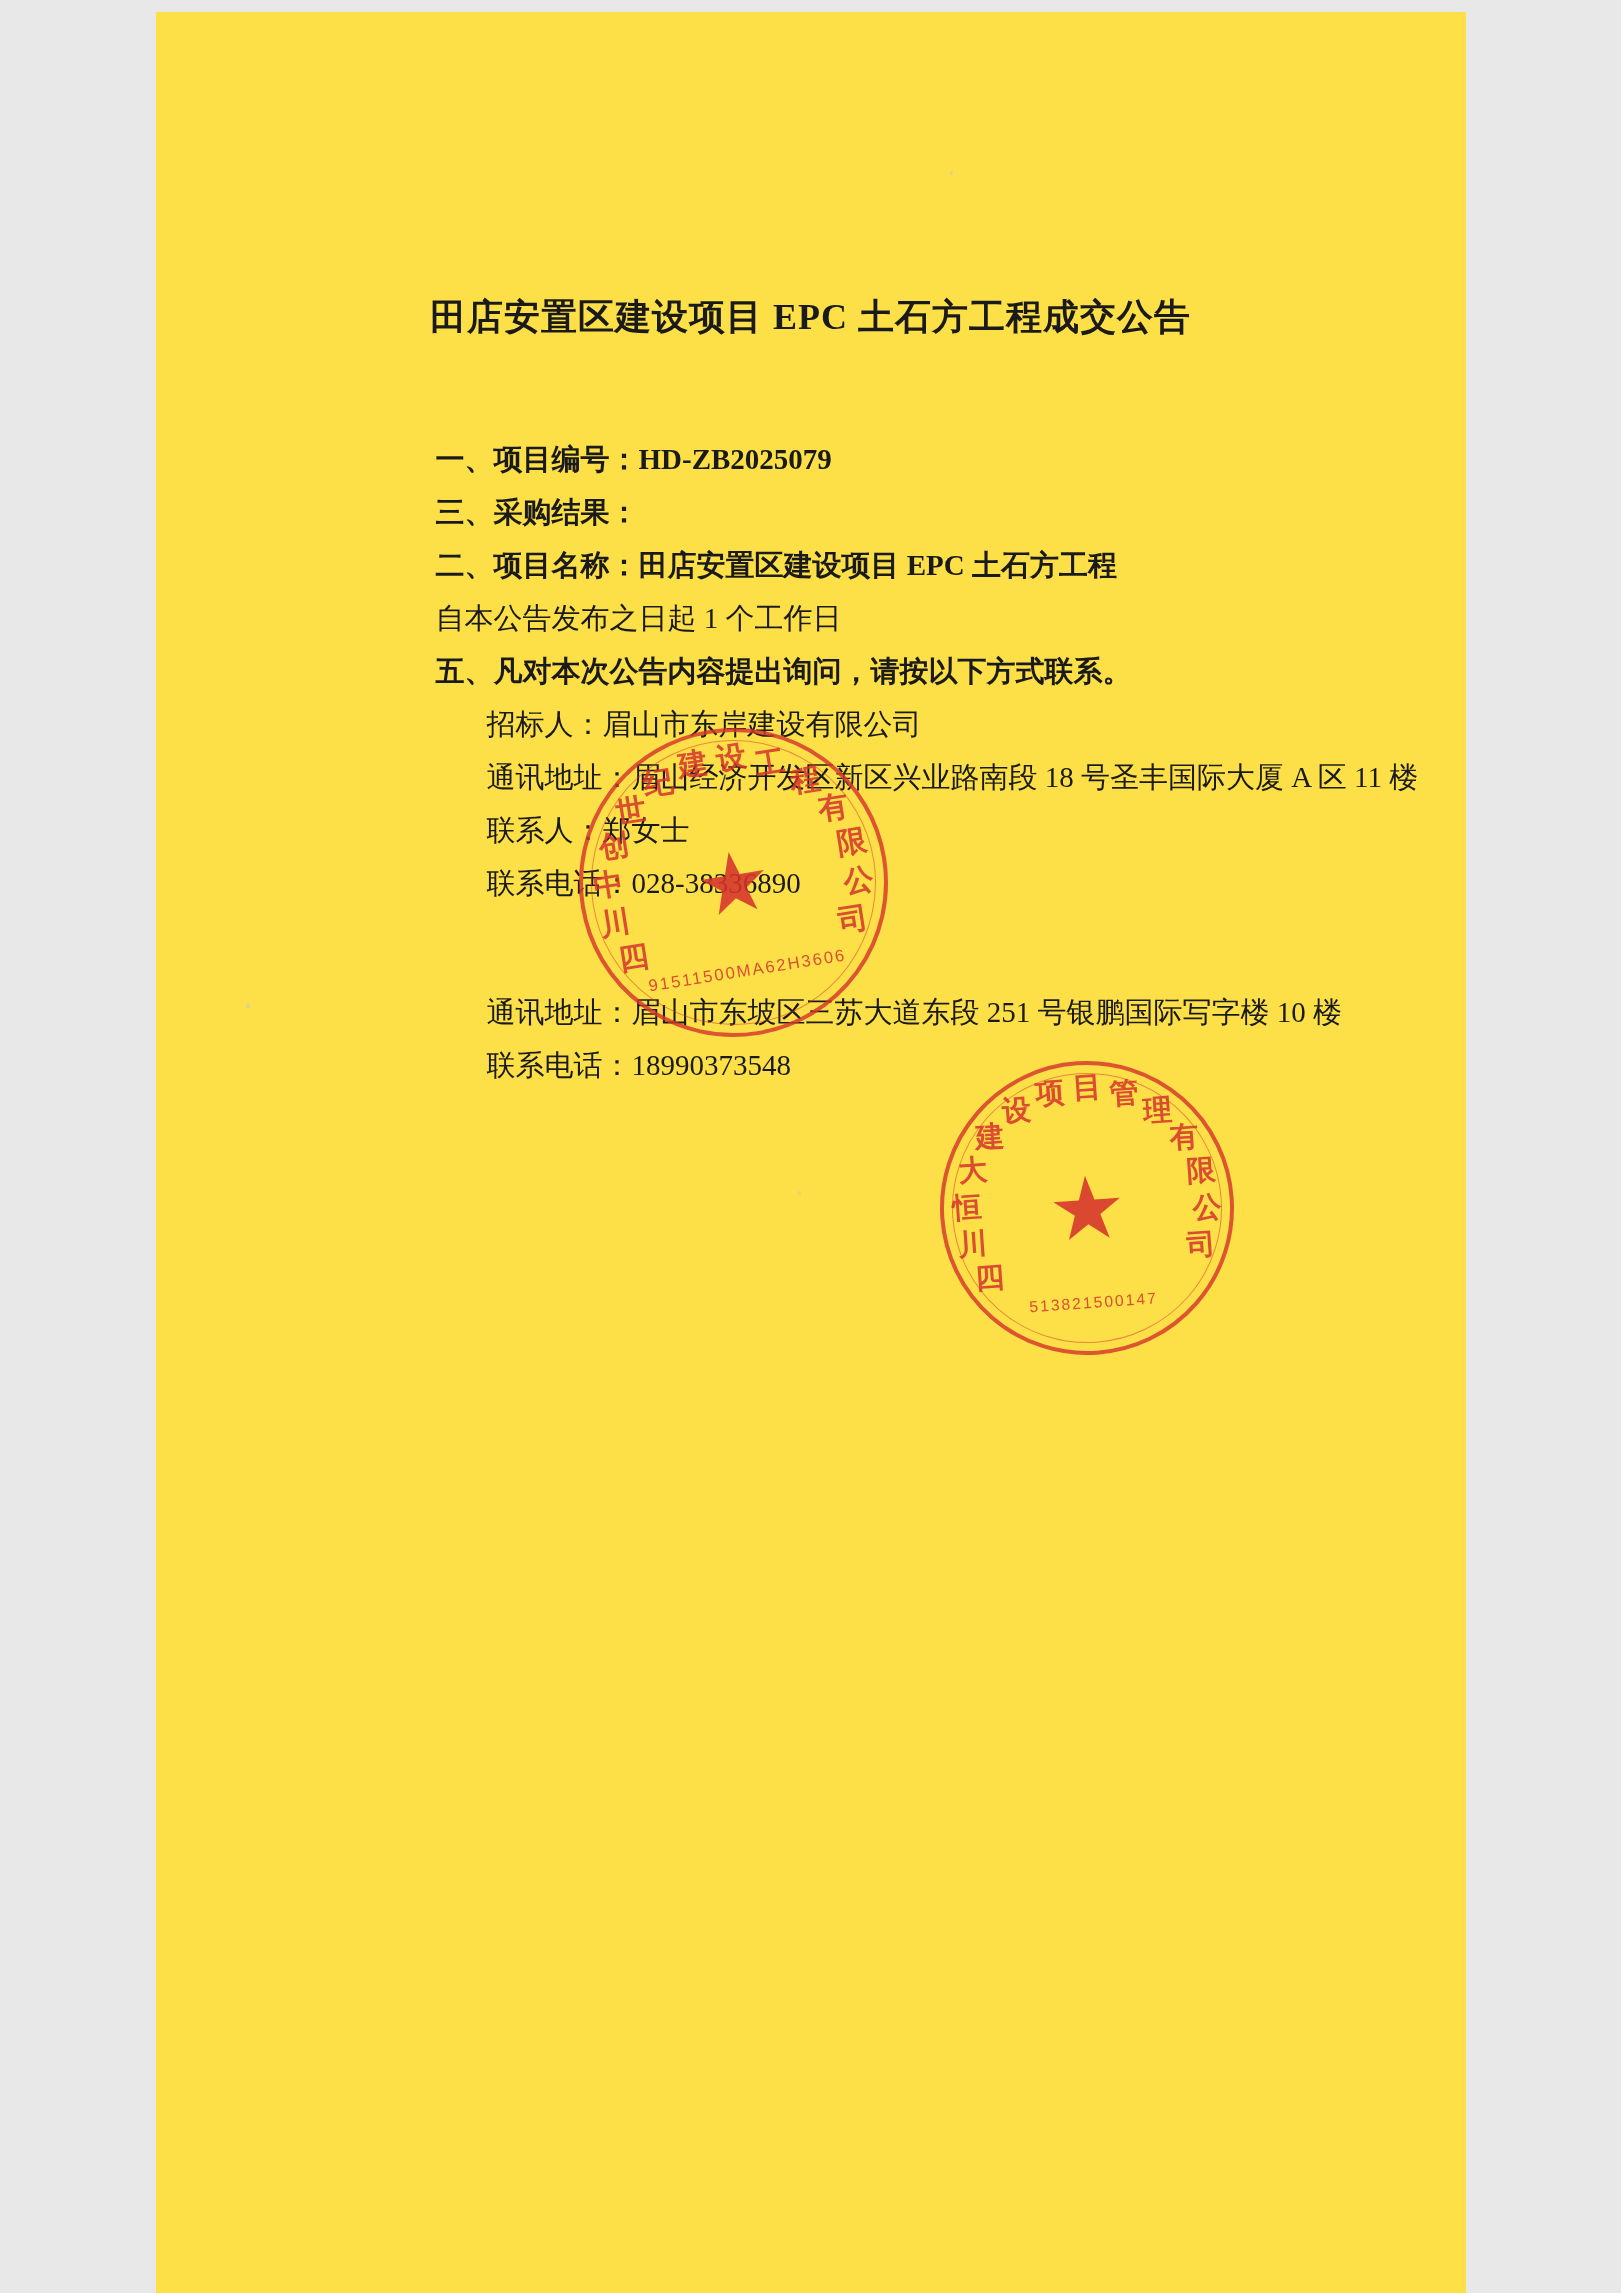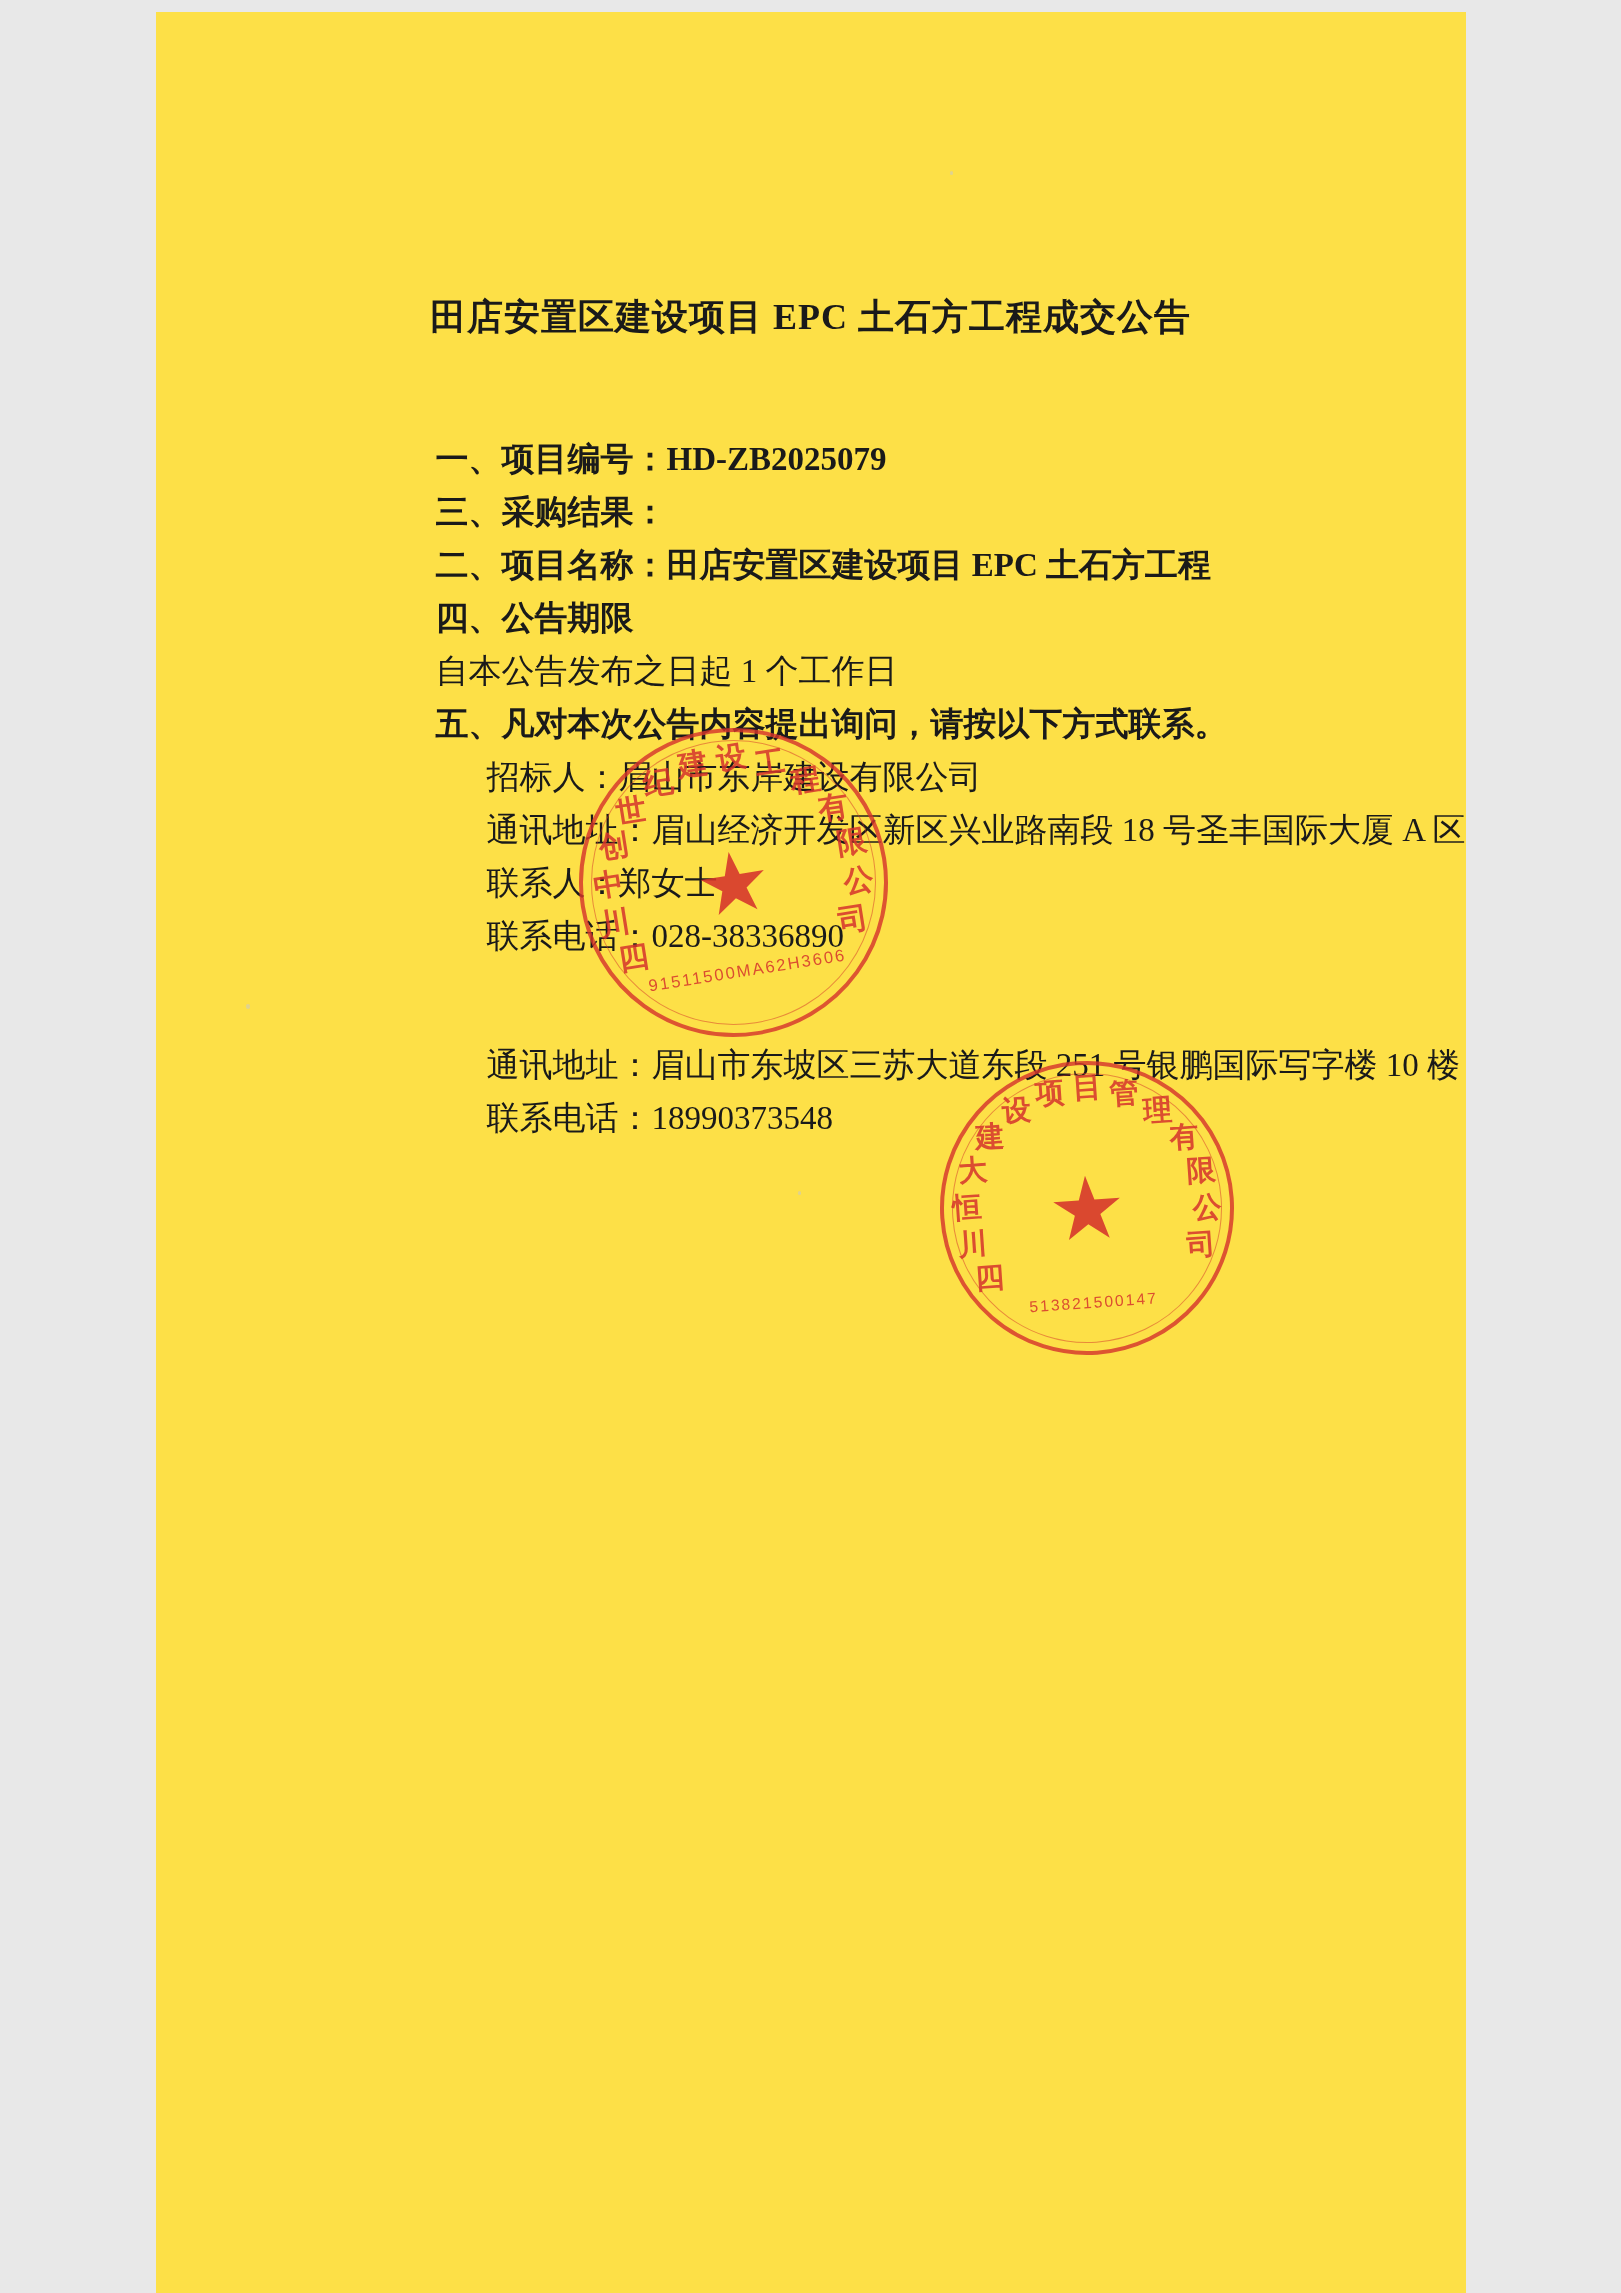--- a/index.html
+++ b/index.html
@@ -38,21 +38,21 @@
     font-family: "Liberation Serif", "DejaVu Serif", serif;
   }
   .body-block {
     position: absolute;
     top: 421px;
     left: 280px;
     width: 1098px;
     color: #1a1a1a;
   }
   .line {
-    font-size: 33px;
+    font-size: 29px;
     line-height: 53px;
     white-space: nowrap;
     font-family: "Liberation Serif", "DejaVu Serif", serif;
   }
   .line.bold {
     font-weight: 700;
   }
   .indent {
     padding-left: 51px;
   }
@@ -140,21 +140,20 @@
   <div class="speck" style="left:90px;top:992px;width:4.9px;height:4.9px;"></div>
   <div class="speck" style="left:642px;top:1179px;width:3.9px;height:3.9px;"></div>
   <div class="speck" style="left:1535px;top:510px;width:2.9px;height:2.9px;"></div>
 
   <h1 class="doc-title">田店安置区建设项目 EPC 土石方工程成交公告</h1>
 
   <div class="body-block">
     <div class="line bold">一、项目编号：HD-ZB2025079</div>
     <div class="line bold">三、采购结果：</div>
     <div class="line bold">二、项目名称：田店安置区建设项目 EPC 土石方工程</div>
-    <div class="line bold">四、公告期限</div>
     <div class="line">自本公告发布之日起 1 个工作日</div>
     <div class="line bold">五、凡对本次公告内容提出询问，请按以下方式联系。</div>
     <div class="line indent">招标人：眉山市东岸建设有限公司</div>
     <div class="line indent">通讯地址：眉山经济开发区新区兴业路南段 18 号圣丰国际大厦 A 区 11 楼</div>
     <div class="line indent">联系人：郑女士</div>
     <div class="line indent">联系电话：028-38336890</div>
     <div class="spacer"></div>
     <div class="line indent">通讯地址：眉山市东坡区三苏大道东段 251 号银鹏国际写字楼 10 楼</div>
     <div class="line indent">联系电话：18990373548</div>
   </div>

